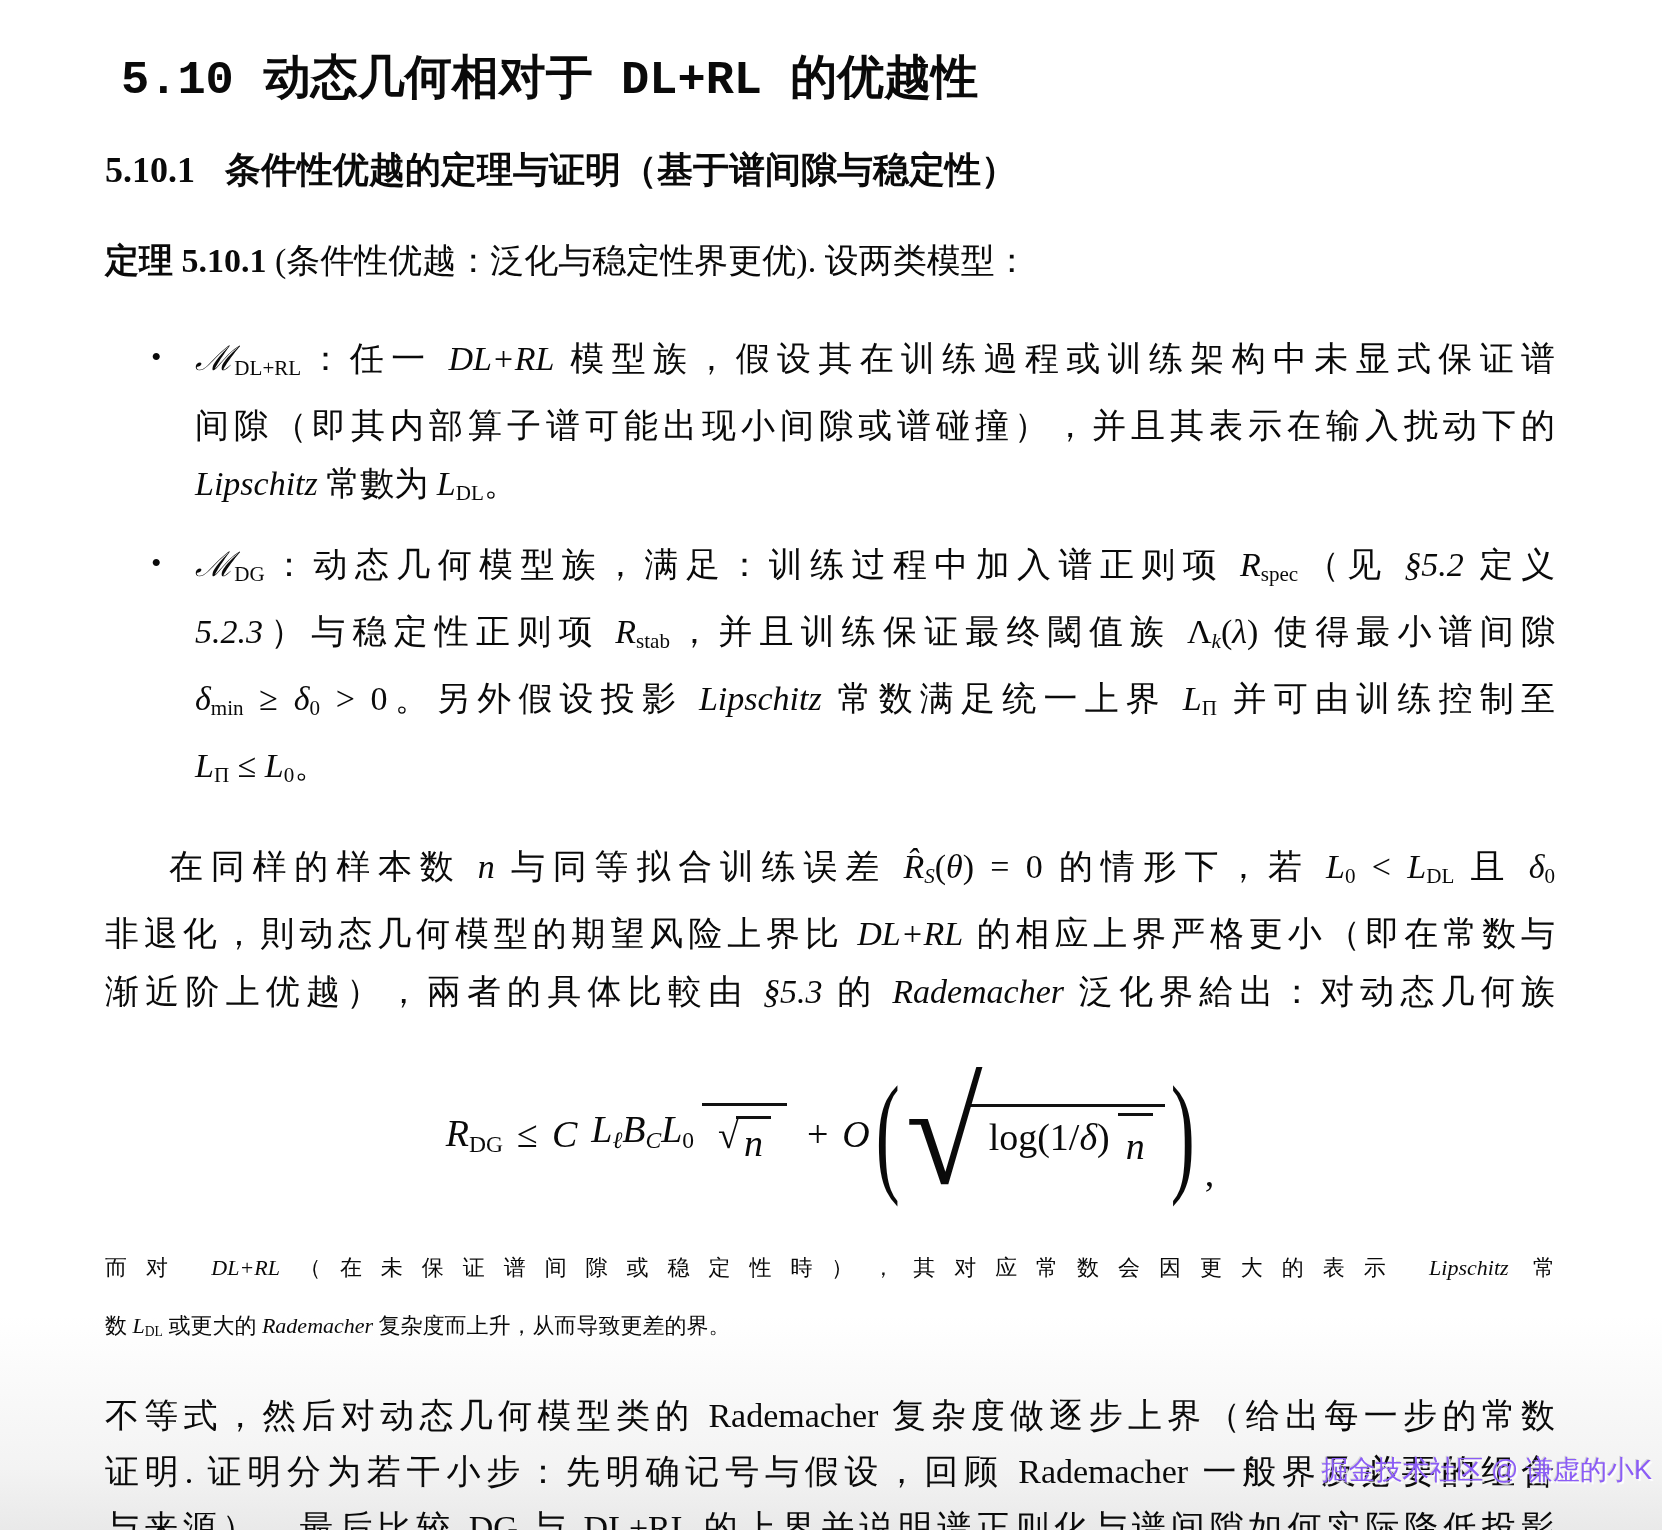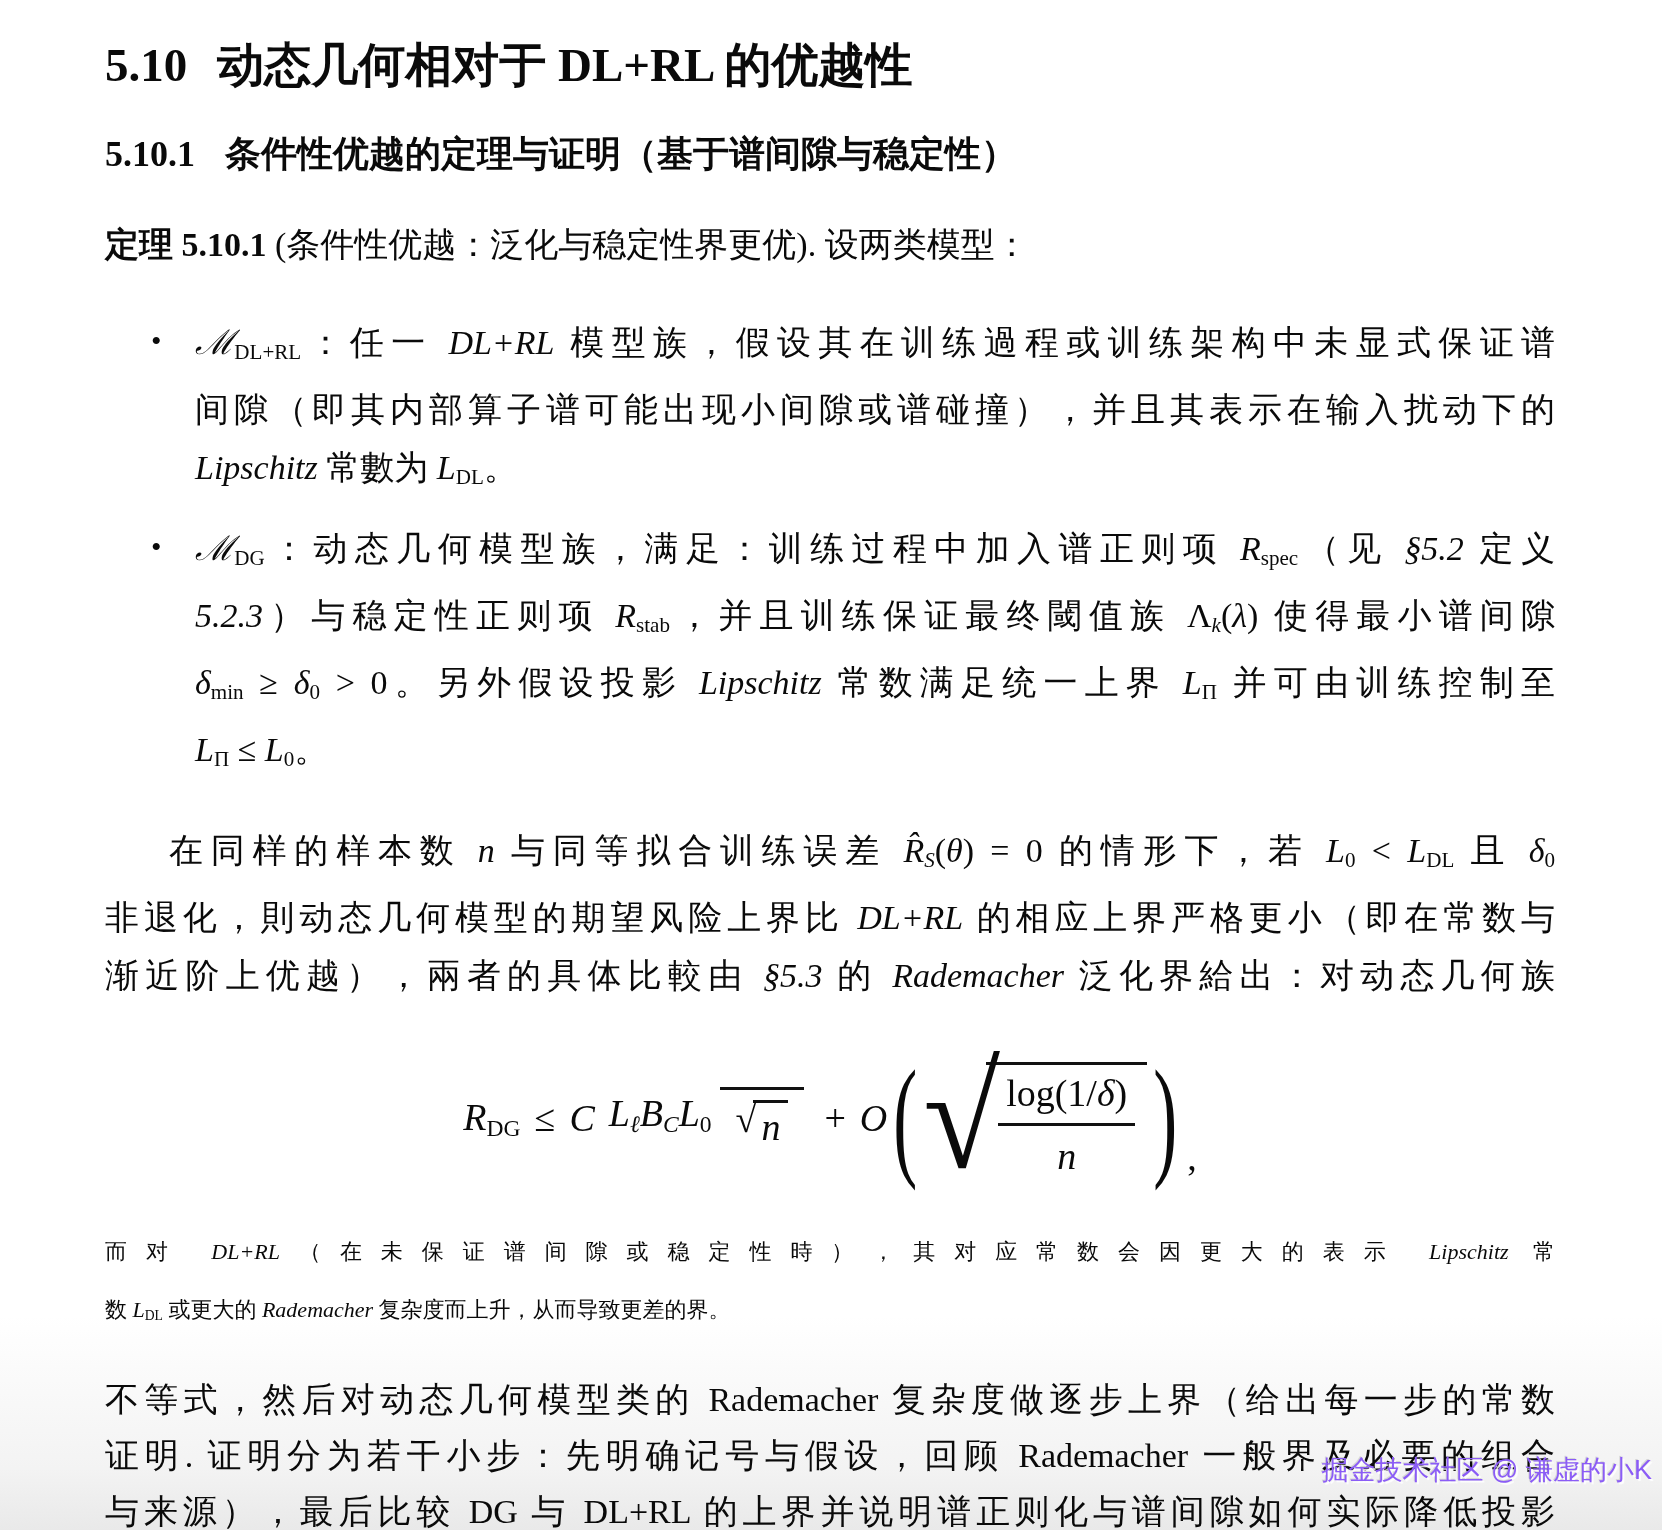--- a/index.html
+++ b/index.html
@@ -3,21 +3,21 @@
 <meta charset="utf-8">
 <style>
   html,body{margin:0;padding:0;}
   body{
     width:1662px;height:1530px;overflow:hidden;position:relative;
     background:linear-gradient(180deg,#ffffff 0%,#ffffff 86%,#f3f3f3 96%,#e9e9e9 100%);
     font-family:"Liberation Serif","DejaVu Serif",serif;
     color:#0a0a0a;
   }
   .page{padding:38px 107px 0 105px;}
-  h1.sec{font-size:47px;line-height:54px;margin:0;font-weight:bold;}
+  h1.sec{font-size:47px;line-height:54px;margin:16px;font-weight:bold;font-family:Liberation Mono, monospace;}
   h2.subsec{font-size:36px;line-height:44px;margin:40px 0 0 0;font-weight:bold;}
   .s-num{font-weight:bold;margin-right:30px;}
   .thm{font-size:34px;line-height:58px;margin:40px 0 0 0;}
   .blist{margin-top:40px;}
   .bitem{position:relative;padding-left:90px;font-size:34px;line-height:58px;}
   .bitem + .bitem{margin-top:14px;}
   .bitem .dot{position:absolute;left:46px;top:-2px;font-size:30px;}
   .line{text-align:justify;font-family:Liberation Serif, serif;}
   .line.j{text-align-last:justify;}
   .p1{margin-top:34px;font-size:34px;line-height:58px;}
@@ -37,21 +37,21 @@
   .f-rel{margin:0 14px;}
   .frac{display:inline-flex;flex-direction:row;align-items:center;margin:0 6px;}
   .frac .num{padding:0 8px 8px 8px;}
   .frac .den{border-top:3px solid #111;padding:10px 16px 0 16px;align-self:stretch;display:flex;justify-content:center;}
   .root-s{display:inline-flex;align-items:flex-start;}
   .root-s .rad{line-height:1;margin-right:-3px;position:relative;top:0px;}
   .root-s .cnt{border-top:3px solid #111;padding:2px 8px 0 8px;}
   .root-b{display:inline-flex;align-items:center;margin:0 2px;}
   .root-b .rad{font-size:140px;line-height:0.9;margin-right:-14px;transform:scaleY(1.05);}
   .root-b .cnt{border-top:3px solid #111;padding:6px 12px 2px 12px;margin-top:6px;}
-  .frac2{display:inline-flex;flex-direction:column;align-items:center;}
+  .frac2{display:inline-flex;flex-direction:row;align-items:center;}
   .frac2 .num2{padding:0 8px 8px 8px;}
   .frac2 .den2{border-top:3px solid #111;padding:8px 8px 0 8px;align-self:stretch;text-align:center;}
   .bigp{display:inline-block;font-size:72px;line-height:1;transform:scaleY(1.85);margin:0 4px;font-weight:400;}
   .f-comma{align-self:flex-end;margin:0 0 34px 6px;}
   .bigO{margin-right:2px;}
   
   .watermark{
     position:absolute;right:10px;top:1452px;
     font-family:"Liberation Sans","DejaVu Sans",sans-serif;
     font-weight:normal;font-size:27px;color:#8b5cf6;

